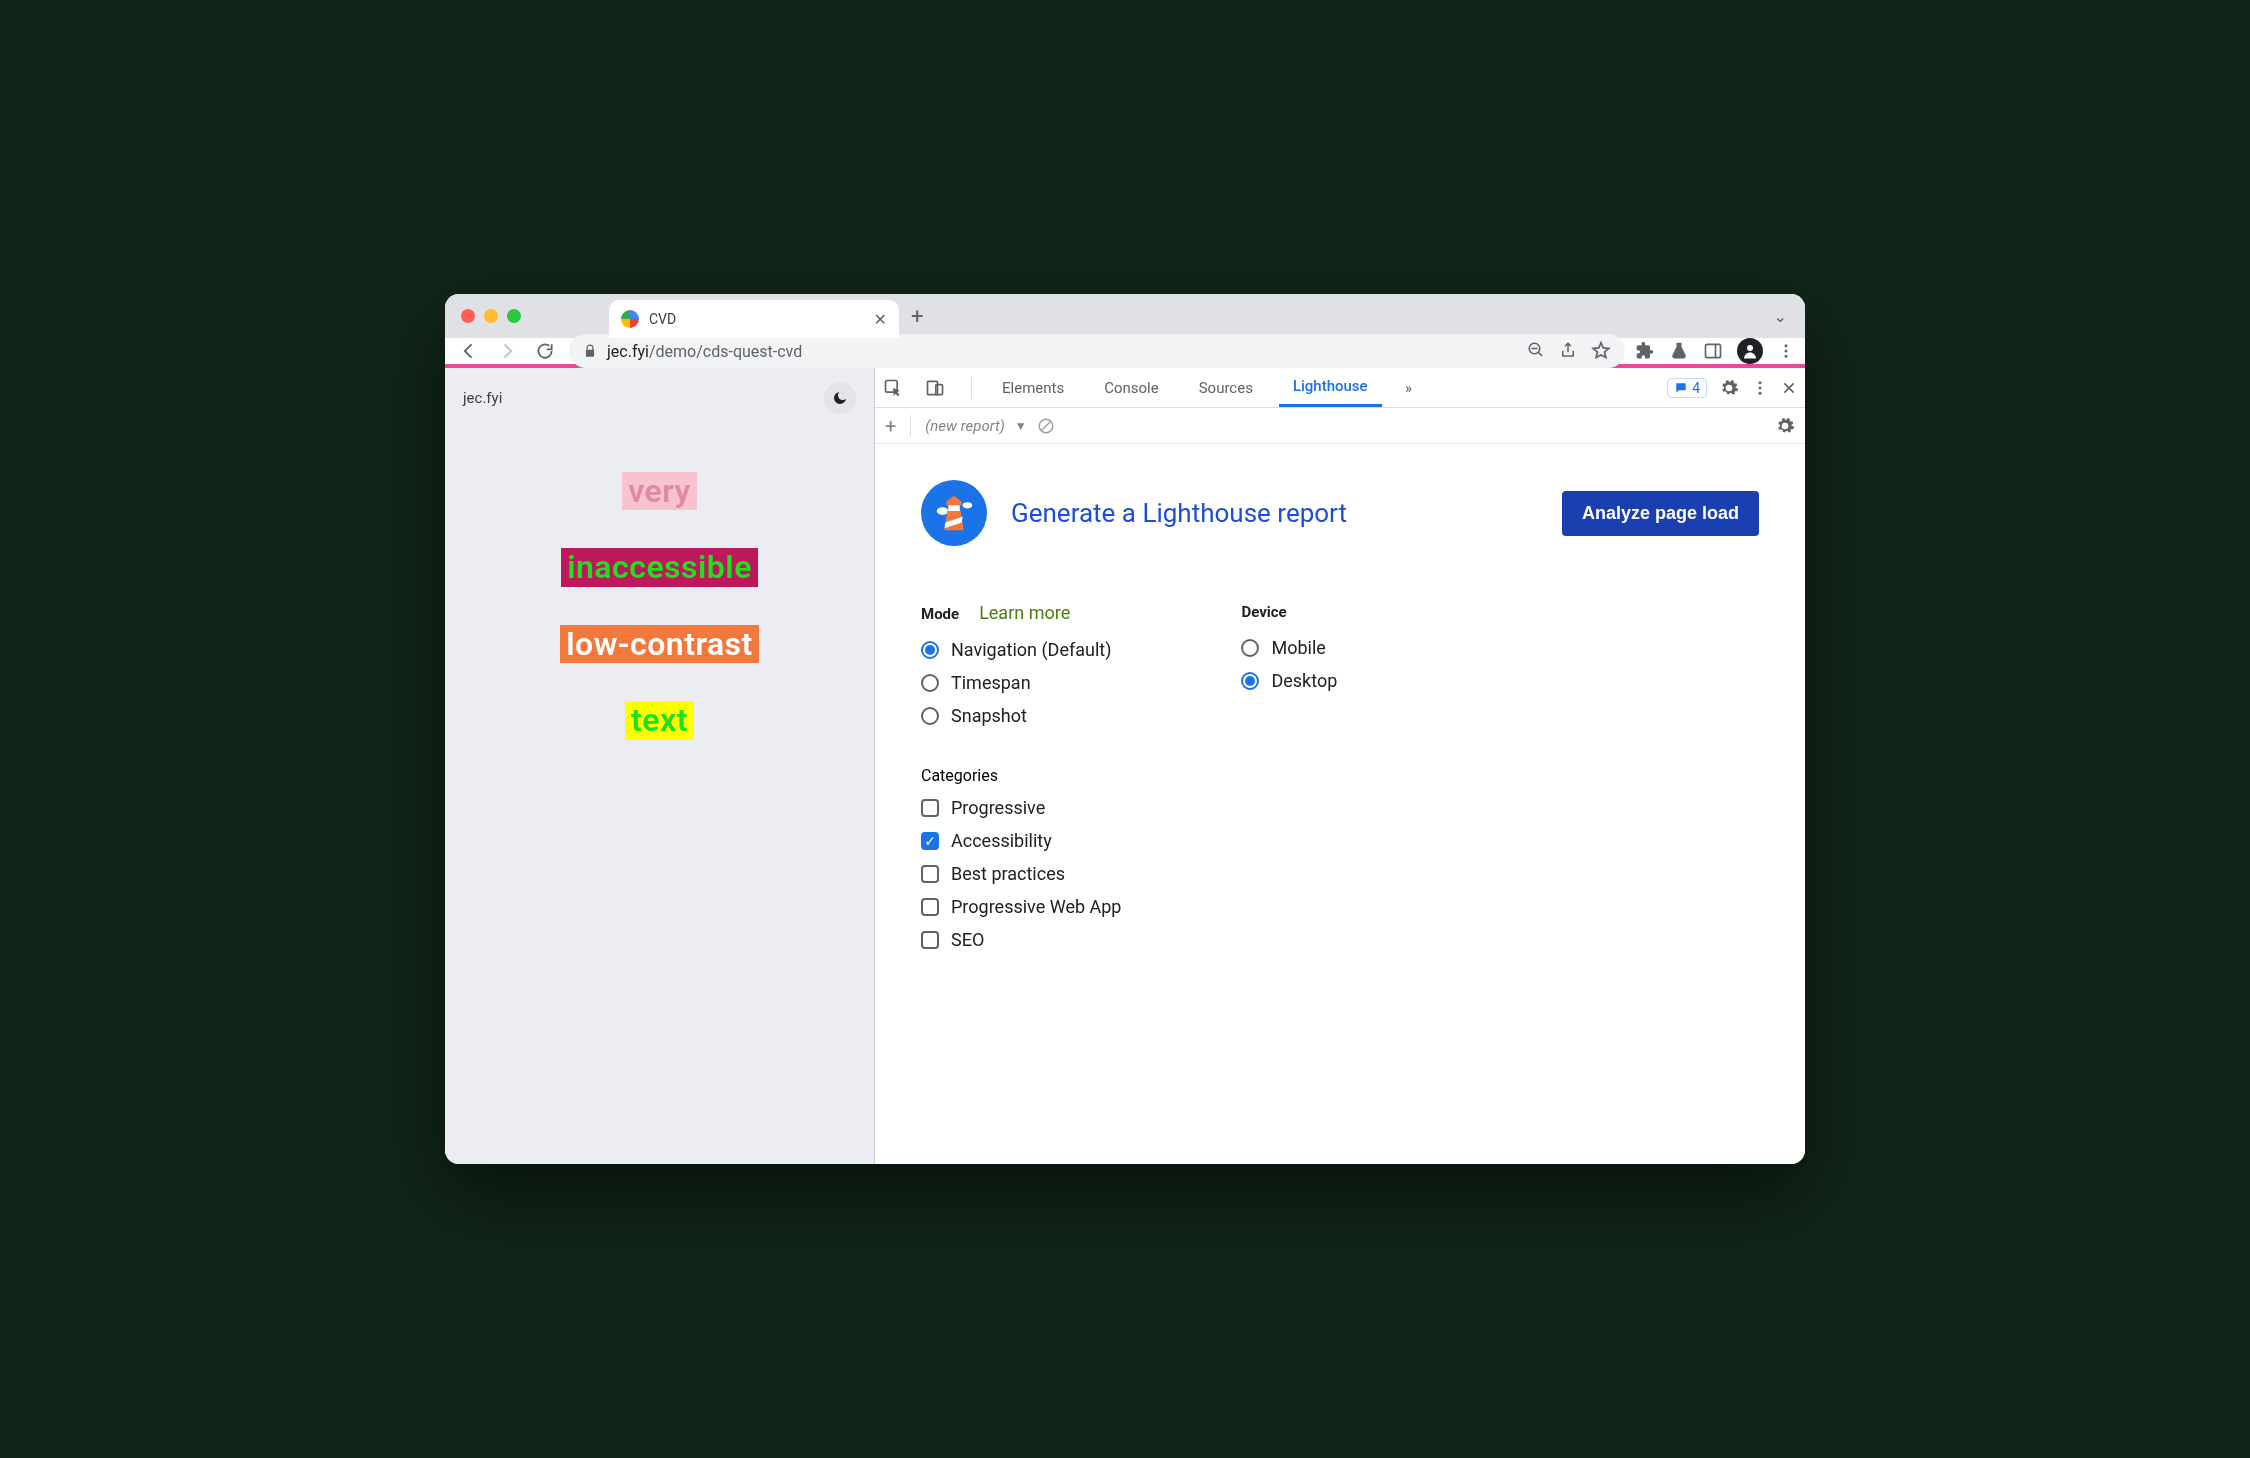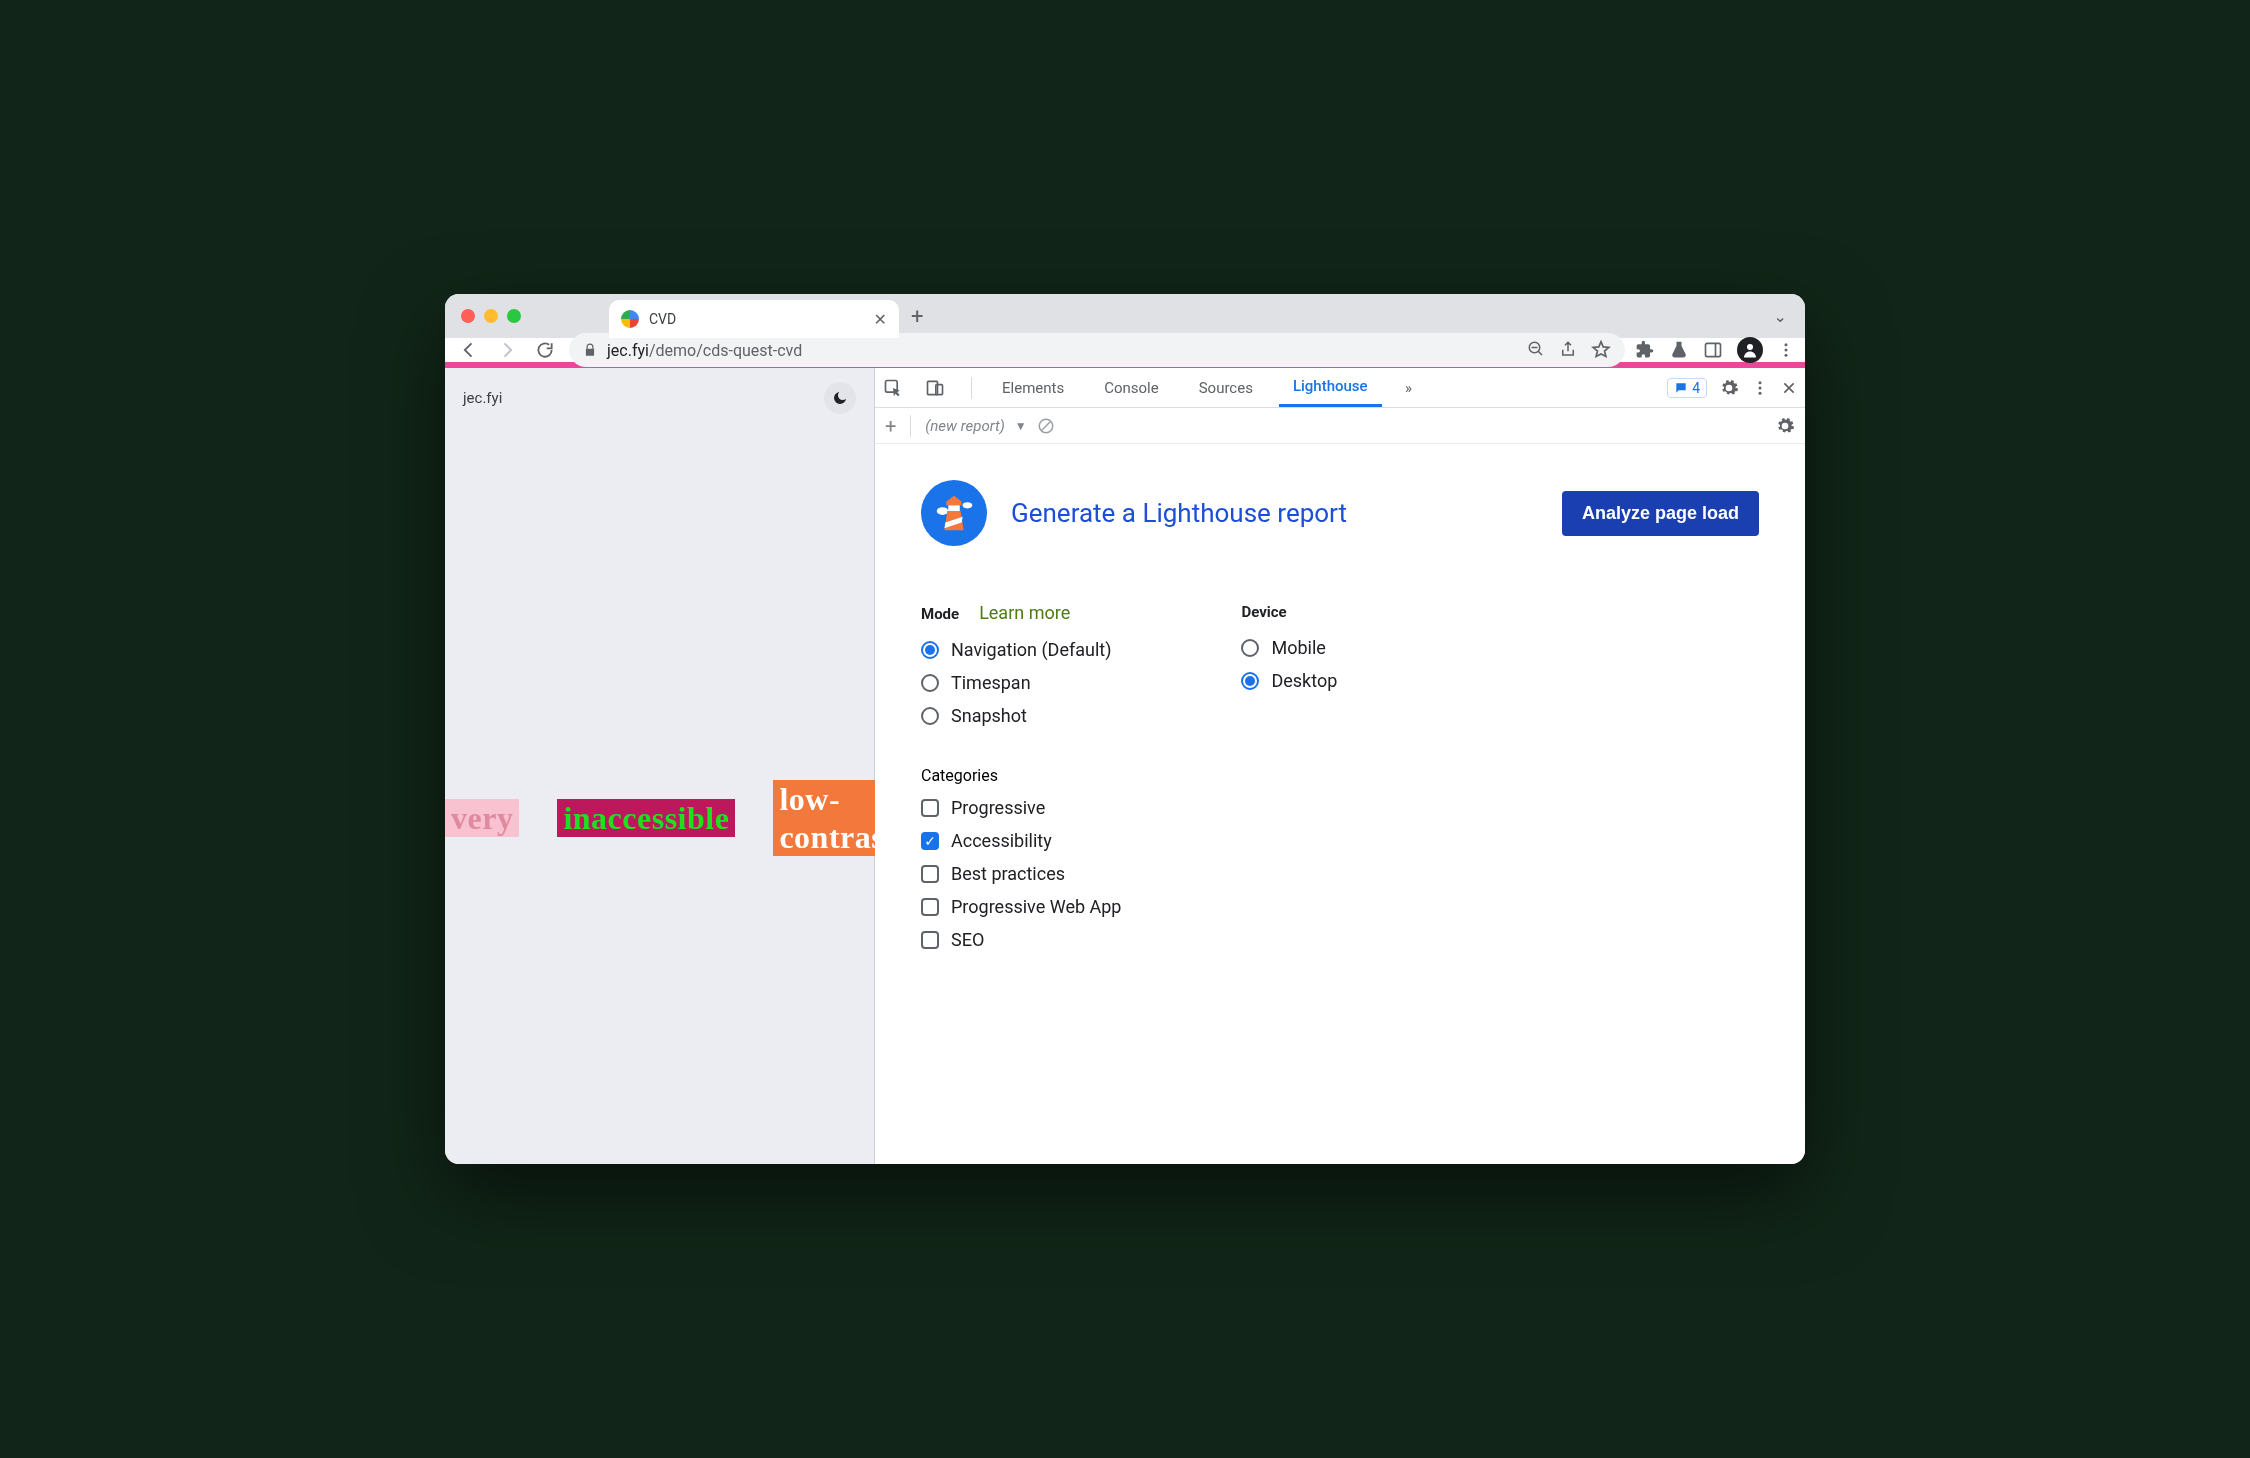--- a/index.html
+++ b/index.html
@@ -55,21 +55,21 @@
   }
   .tab .title { flex: 1; }
   .tab .close { color: #5f6368; font-size: 16px; cursor: pointer; }
   .newtab { align-self: center; color:#5f6368; font-size: 22px; margin-left: 4px; }
   .tabs-spacer { flex: 1; }
   .tabs-chevron { align-self: center; color:#5f6368; font-size: 16px; margin-right: 6px;}
   
   .toolbar {
     height: 30px;
     background: #fff;
-    border-bottom: 6px solid #ec4899;
+    border-bottom: 4px solid #ec4899;
     display: flex;
     align-items: center;
     padding: 0 10px;
     gap: 10px;
   }
   .nav-btn { width: 28px; height: 28px; display:flex; align-items:center; justify-content:center; color:#5f6368; border-radius:50%; }
   .nav-btn.disabled { color:#bdc1c6; }
   .omnibox {
     flex: 1;
     height: 34px;
@@ -93,21 +93,21 @@
   .content { flex:1; display:flex; overflow:hidden; }
   .page {
     width: 430px;
     background: #ecedf2;
     display:flex;
     flex-direction:column;
     border-right: 1px solid #cfd2d8;
   }
   .page-header { display:flex; justify-content:space-between; align-items:center; padding: 14px 18px; font-size:15px; color:#3c4043;}
   .moon-btn { width:32px;height:32px;border-radius:50%;background:#e3e4ea;display:flex;align-items:center;justify-content:center;color:#202124;font-size:15px;}
-  .page-body { flex:1; display:flex; align-items:center; gap:38px; padding-top: 44px; font-family: Liberation Serif, serif;}
+  .page-body { flex:1; display:flex; flex-direction:column; align-items:center; gap:38px; padding-top: 44px;}
   .sample { font-size:32px; font-weight:600; letter-spacing:0.5px; padding: 0 6px; line-height:1.2;}
   .s1 { background:#f9c2d0; color:#e08aa0; }
   .s2 { background:#be185d; color:#1ee01e; }
   .s3 { background:#f2783c; color:#ffffff; }
   .s4 { background:#ffff00; color:#1ee01e; }
 
   
   .devtools { flex:1; display:flex; flex-direction:column; background:#fff; }
   .dt-tabs { height:40px; border-bottom:1px solid #dadce0; display:flex; align-items:center; padding:0 8px; gap:12px; color:#5f6368; font-size:15px;}
   .dt-ic { width:30px; text-align:center; }

